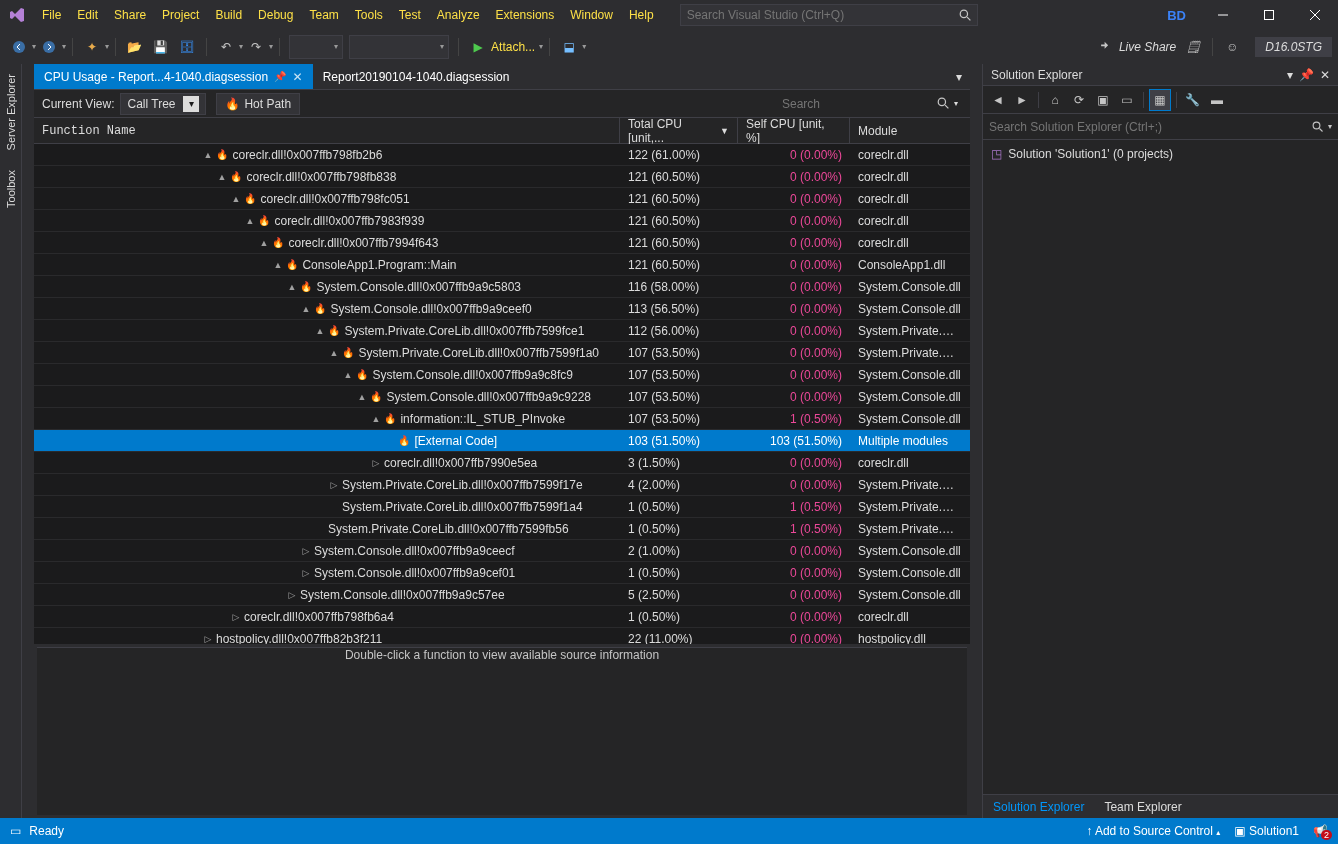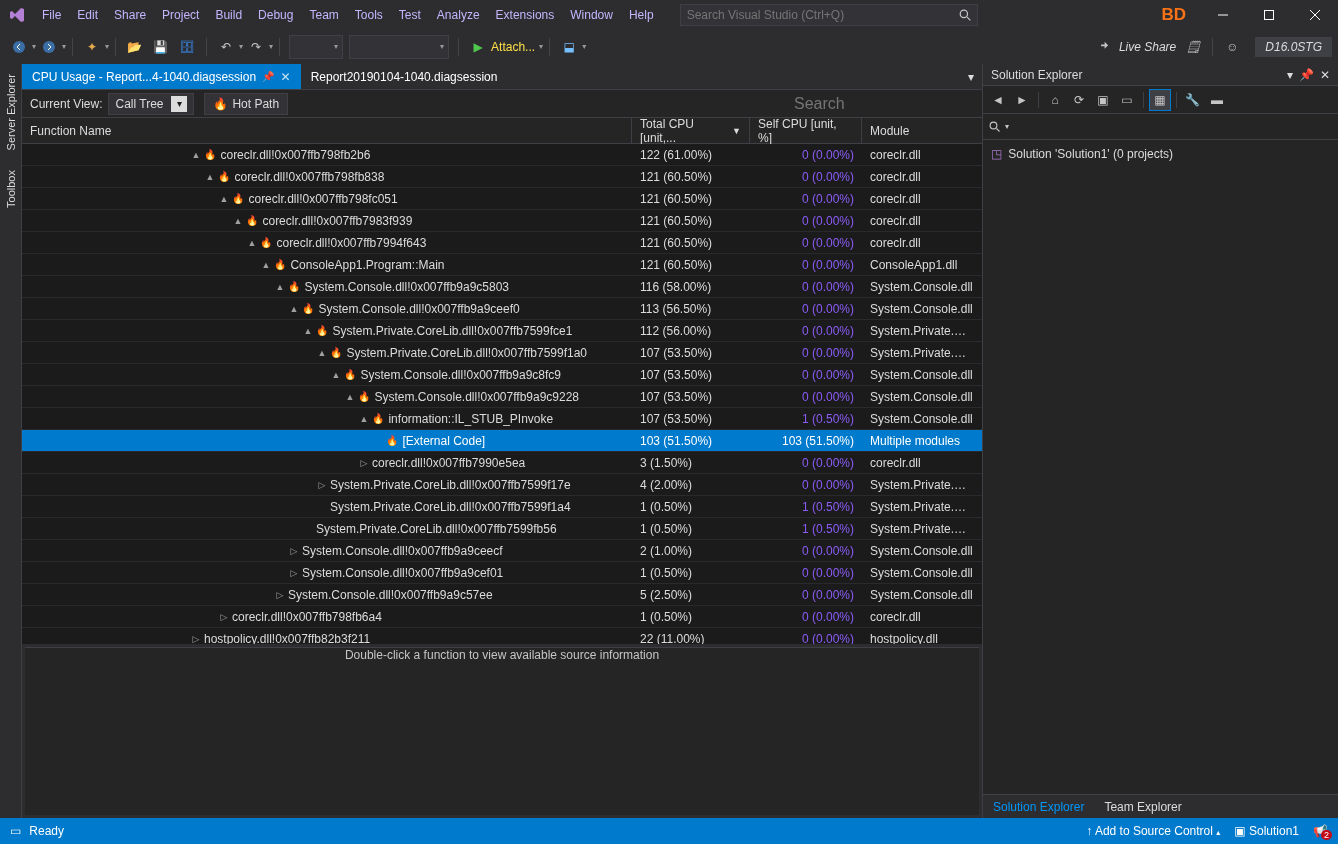--- a/index.html
+++ b/index.html
@@ -1,65 +1,65 @@
 <!DOCTYPE html>
 <html><head>
 <meta charset="utf-8">
 <style>
 * { box-sizing: border-box; margin: 0; padding: 0; font-family: "Segoe UI", Tahoma, sans-serif; }
 html, body { width: 1338px; height: 844px; background: #2d2d30; color: #f1f1f1; font-size: 12px; overflow: hidden; }
 .titlebar { height: 30px; background: #2d2d30; display: flex; align-items: center; }
 .titlebar .vs-logo { width: 34px; display:flex; align-items:center; justify-content:center; font-size:14px; color:#b480d6;}
 .menubar { display: flex; align-items: center; height: 30px; }
-.menubar .menu-item { padding: 0 8px; height: 30px; display:flex; align-items:center; color: #c4b5fd; cursor:default;}
+.menubar .menu-item { padding: 0 8px; height: 30px; display:flex; align-items:center; color: #fde047; cursor:default;}
 .searchbox { margin-left: 18px; width: 298px; height: 22px; background: #333337; border: 1px solid #3f3f46; display:flex; align-items:center; position:relative;}
 .searchbox input { flex:1; background:transparent; border:none; color:#999; font-size:12px; padding:0 6px; outline:none;}
 .searchbox .icon { width:22px; display:flex;align-items:center;justify-content:center;color:#999;}
 .titlebar-right { margin-left:auto; display:flex; align-items:center; height:30px;}
-.user-badge { color:#f97316; font-weight:600; padding:0 14px; font-size:17px;}
+.user-badge { color:#3b82f6; font-weight:600; padding:0 14px; font-size:13px;}
 .win-btn { width:46px; height:30px; display:flex; align-items:center; justify-content:center; color:#f1f1f1;}
 .toolbar { height:34px; background:#2d2d30; display:flex; align-items:center; padding:0 6px; border-bottom:1px solid #2d2d30;}
 .tb-btn { height:22px; min-width:22px; display:flex; align-items:center; justify-content:center; margin:0 2px; padding:0 2px; color:#c5c5c5;}
 .tb-sep { width:1px; height:18px; background:#444; margin:0 6px;}
 .tb-dd { height:24px; min-width:54px; background:#333337; border:1px solid #3f3f46; margin:0 3px; display:flex;align-items:center;padding:0 4px;color:#999;font-size:11px;}
 .tb-right { margin-left:auto; display:flex; align-items:center;font-style:italic;}
 .tb-right .txt { color:#dcdcdc; margin:0 4px;}
 .ver-badge { background:#3f3f46; color:#dcdcdc; padding:3px 10px; margin-left:10px; font-size:12px;}
-.body { display:flex; height:754px; }
+.body { display:flex; height:754px;gap:12px; }
 .left-rail { width:22px; background:#2d2d30; border-right:1px solid #3f3f46; display:flex; flex-direction:column; align-items:center; }
 .left-rail .vt { writing-mode:vertical-lr; transform:rotate(180deg); color:#dcdcdc; margin:10px 0; font-size:11px;}
 .main-area { flex:1; display:flex; flex-direction:column; min-width:0;}
 .doc-tabs { height:26px; background:#2d2d30; display:flex; align-items:stretch; border-bottom:1px solid #3f3f46;}
 .doc-tab { display:flex; align-items:center; padding:0 10px; font-size:12px; color:#fff; position:relative;}
 .doc-tab.active { background:#007acc; }
 .doc-tab .pin { margin-left:6px; color:#cce5f5; font-size:10px;}
 .doc-tab .close { margin-left:6px; color:#cce5f5;}
 .doc-tabs .drop { margin-left:auto; width:22px; display:flex;align-items:center;justify-content:center;color:#dcdcdc;}
 .view-bar { height:28px; background:#252526; display:flex; align-items:center; padding:0 8px; border-bottom:1px solid #3f3f46;}
 .view-bar .lbl { color:#dcdcdc; margin-right:6px;}
 .view-bar .dd { height:22px; width:86px; background:#333337; border:1px solid #3f3f46; display:flex;align-items:center; padding:0 6px; color:#dcdcdc; position:relative;}
 .view-bar .dd .chev { margin-left:auto; background:#dcdcdc; color:#1b1b1c; width:16px;height:16px;display:flex;align-items:center;justify-content:center;font-size:10px;}
 .hot-btn { margin-left:10px; height:22px; border:1px solid #3f3f46; display:flex;align-items:center;padding:0 8px; color:#dcdcdc;background:#333337;}
 .hot-btn .flame { color:#e05a2b; margin-right:4px;}
 .view-search { margin-left:auto; display:flex; align-items:center; width:180px; height:22px; }
-.view-search input { flex:1; background:transparent; border:none; color:#999; outline:none; font-size:16px;}
+.view-search input { flex:1; background:transparent; border:none; color:#999; outline:none; font-size:12px;}
 .view-search .icon{ width:24px; color:#dcdcdc; display:flex;align-items:center;justify-content:center;}
 .grid-head { height:26px; background:#252526; display:flex; border-bottom:1px solid #3f3f46;}
 .col { display:flex; align-items:center; padding:0 8px; color:#dcdcdc; border-right:1px solid #3f3f46;}
-.col.fn { flex: 1 1 auto; min-width:0;}
+.col.fn { flex: 1 1 auto; min-width:0;font-family:Liberation Mono, monospace;}
 .col.tc { width:118px; justify-content:flex-end;}
 .col.sc { width:112px; justify-content:flex-end;}
 .col.md { width:120px; border-right:none;}
 .rows { flex:1; overflow:hidden; background:#1b1b1c;}
 .row { height:22px; display:flex; align-items:center; border-bottom:1px solid #2a2a2c;}
 .row.sel { background:#007acc; }
 .row .c { padding:0 8px; overflow:hidden; white-space:nowrap; text-overflow:ellipsis;}
 .row .c.fn { flex:1 1 auto; display:flex; align-items:center; min-width:0;}
 .row .c.tc { width:118px; text-align:left; color:#dcdcdc;}
-.row .c.sc { width:112px; text-align:right; color:#8b5cf6;}
+.row .c.sc { width:112px; text-align:right; color:#ec4899;}
 .row .c.md { width:120px; color:#dcdcdc;}
 .row.sel .c { color:#fff;}
 .indent { display:inline-block; }
 .tw { width:12px; display:inline-flex; align-items:center; justify-content:center; color:#a0a0a0; font-size:9px; margin-right:2px;}
 .flame-icon { color:#e05a2b; margin-right:4px; font-size:10px;}
 .fn-text { color:#dcdcdc; }
 .row.sel .fn-text { color:#fff;}
 .tc .arrow{ font-size:9px; margin-left:4px;}
 .detail-pane { height:168px; background:#252526; border-top:1px solid #3f3f46; display:flex; justify-content:center; color:#c5c5c5; margin:3px;}
 .right-panel { width:356px; background:#252526; border-left:1px solid #3f3f46; display:flex; flex-direction:column;}
@@ -512,20 +512,21 @@
       <div class="b">⟳</div>
       <div class="b">▣</div>
       <div class="b">▭</div>
       <div class="sep"></div>
       <div class="b active">▦</div>
       <div class="sep"></div>
       <div class="b">🔧</div>
       <div class="b">▬</div>
     </div>
     <div class="se-search">
+      <input placeholder="Search Solution Explorer (Ctrl+;)" style="">
       <span class="icon">
         <svg width="12" height="12" viewBox="0 0 16 16">
             <circle cx="6" cy="6" r="4.5" stroke="#c5c5c5" stroke-width="1.5" fill="none"></circle>
             <line x1="10" y1="10" x2="14" y2="14" stroke="#c5c5c5" stroke-width="1.5"></line>
           </svg>
       </span>
       <span class="icon" style="font-size:8px;margin-left:4px;">▾</span>
     </div>
     <div class="se-tree">
       <div class="node">

